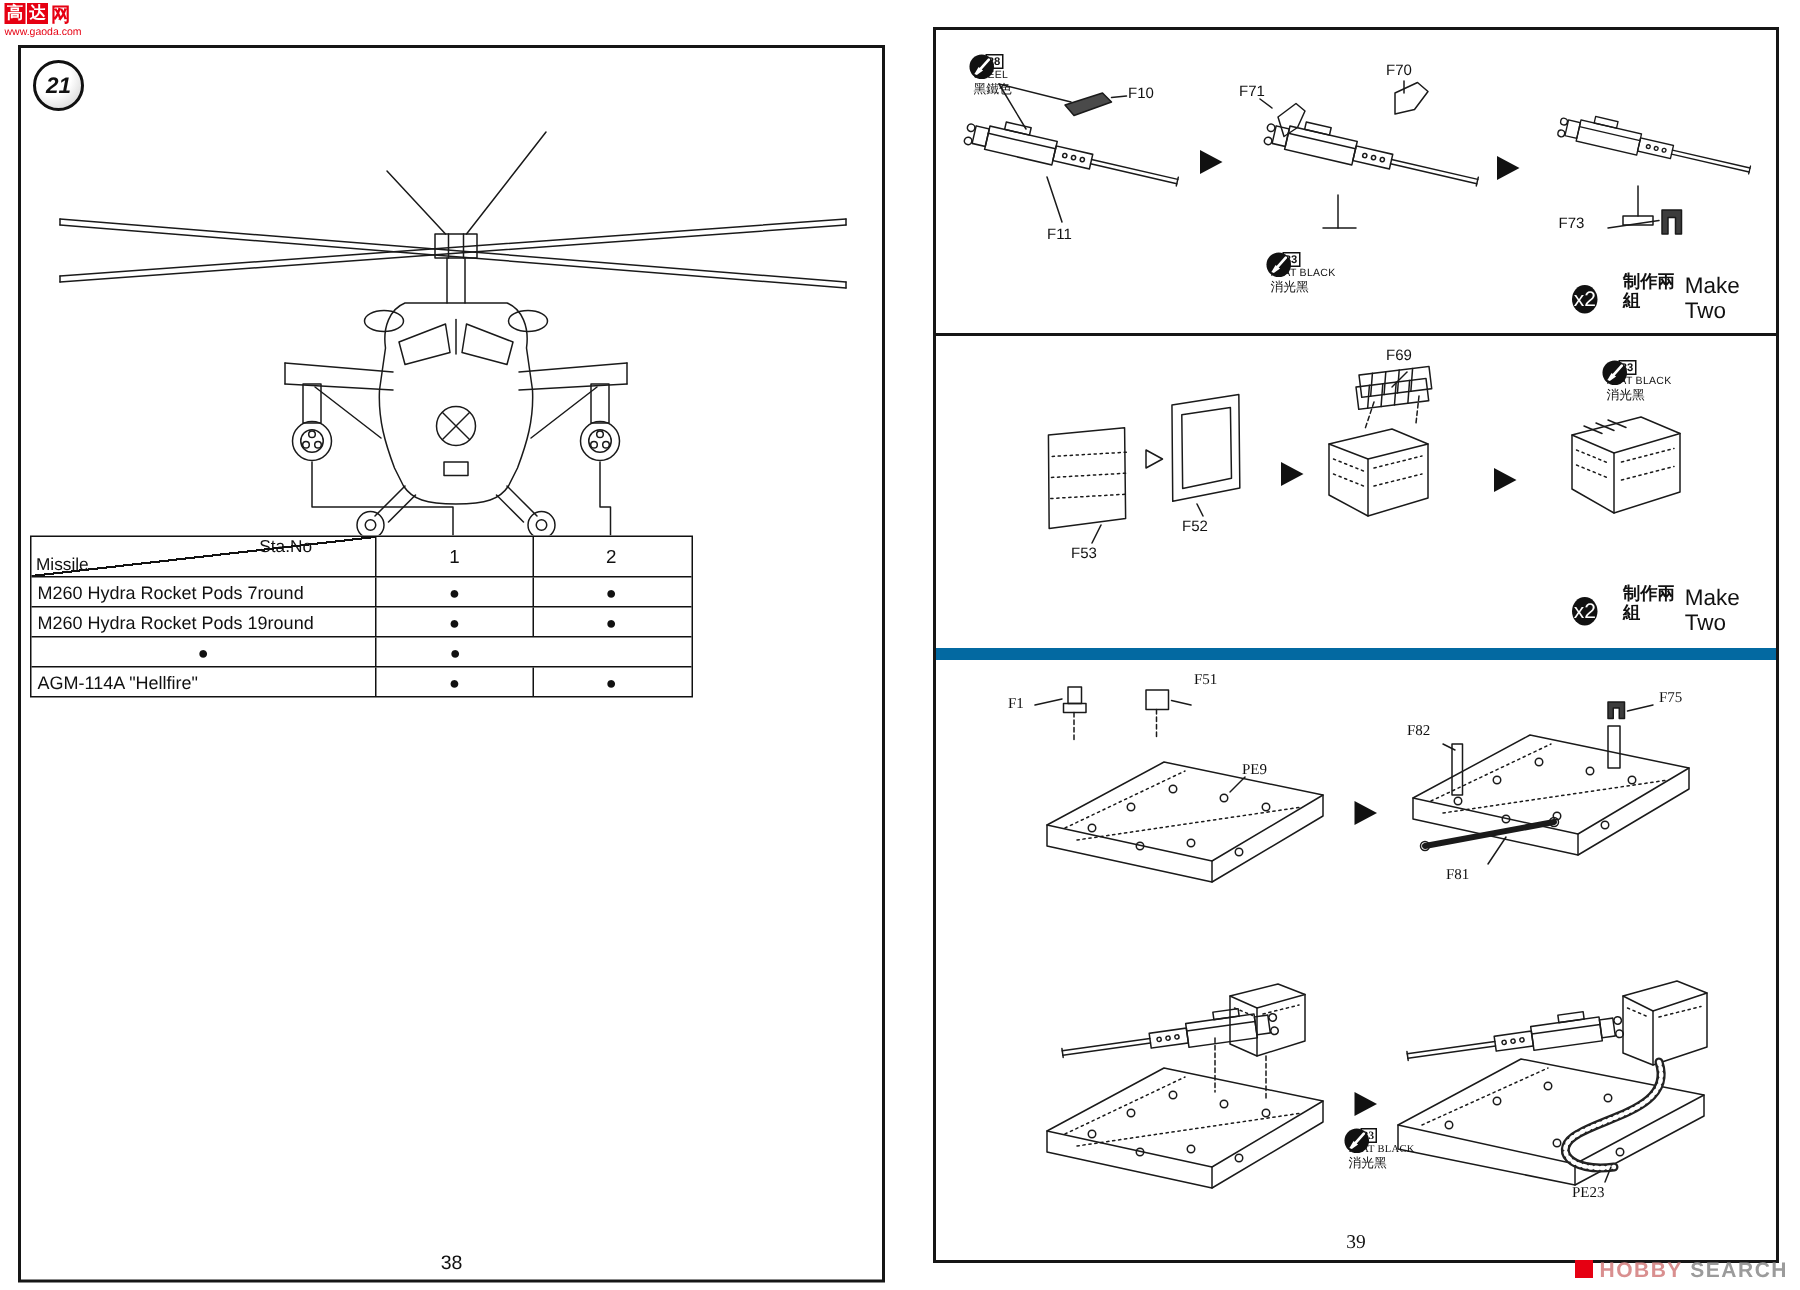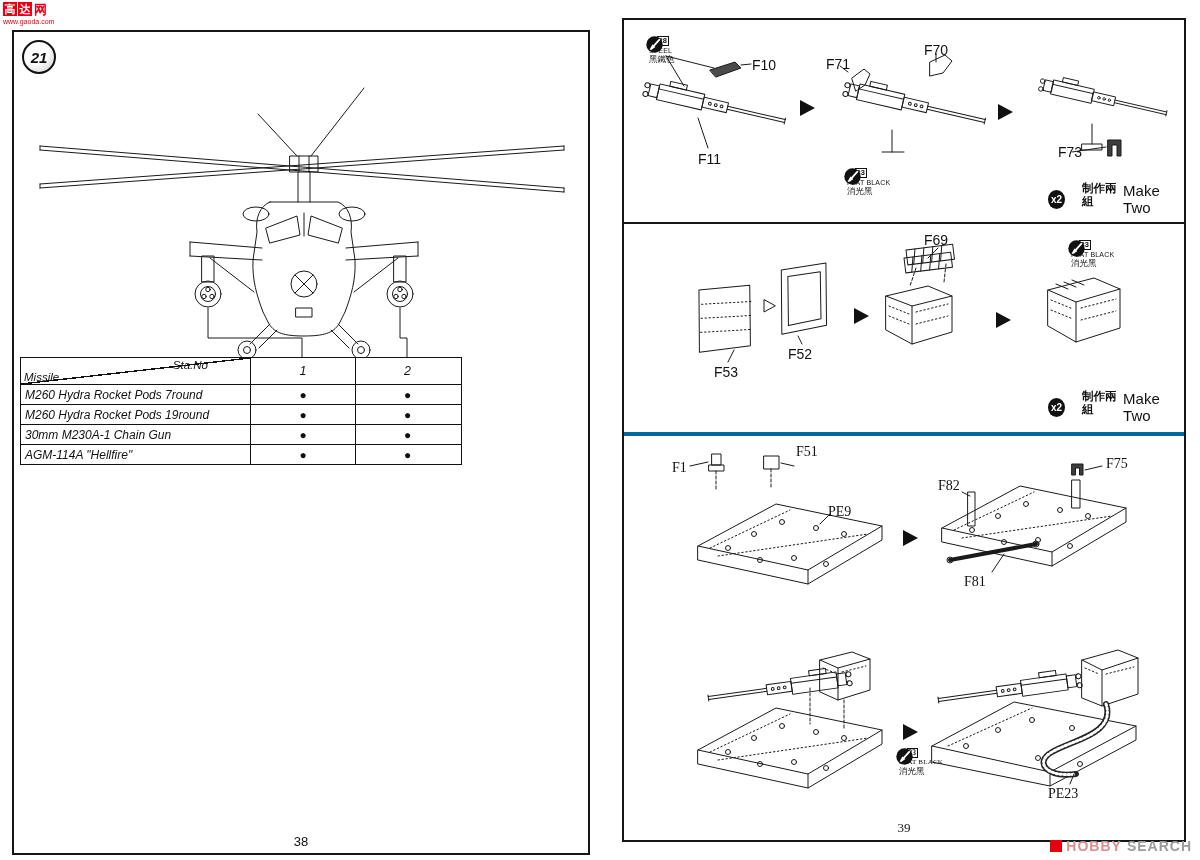--- a/index.html
+++ b/index.html
@@ -5,46 +5,46 @@
   html,body{margin:0;padding:0;}
   body{
     width:1200px;height:860px;position:relative;background:#ffffff;
     font-family:"Liberation Sans", sans-serif;color:#111;overflow:hidden;
   }
   .frame{position:absolute;border:2px solid #161616;background:#fff;}
   #left-frame{left:12px;top:30px;width:574px;height:821px;}
   #right-frame{left:622px;top:18px;width:560px;height:820px;display:flex;flex-direction:column;}
   .section{position:relative;}
   #s1{height:202px;border-bottom:2px solid #161616;}
-  #s2{height:208px;border-bottom:4px solid #0369a1;}
+  #s2{height:208px;border-bottom:8px solid #0369a1;}
   #s3{flex:1;font-family:Liberation Serif, serif;}
   .section svg, #heli-svg{position:absolute;left:0;top:0;}
-  .plabel{position:absolute;font-size:14px;white-space:nowrap;}
+  .plabel{position:absolute;font-size:10px;white-space:nowrap;}
   .pagenum{position:absolute;bottom:4px;left:0;right:0;text-align:center;font-size:13px;}
   .step-badge{
     position:absolute;left:8px;top:8px;width:30px;height:30px;border:2px solid #111;border-radius:50%;
     background:radial-gradient(circle at 35% 30%, #ffffff 45%, #c9c9c9);
     display:flex;align-items:center;justify-content:center;font-weight:bold;font-style:italic;font-size:15px;
   }
   
   .paint{position:absolute;display:flex;gap:3px;align-items:flex-start;}
   .paint-lines{display:flex;flex-direction:column;line-height:1.1;}
   .paint-code{font-weight:bold;font-size:9px;}
   .paint-code .box{display:inline-block;border:1px solid #111;font-size:7.5px;padding:0 1px;margin-left:1px;font-weight:bold;vertical-align:1px;}
   .paint-name{font-size:7px;letter-spacing:.2px;}
   .paint-cn{font-size:8.5px;}
   
   .make2{position:absolute;display:flex;align-items:center;gap:5px;}
-  .x2-badge{width:19px;height:19px;border-radius:50%;background:#111;color:#fff;display:flex;align-items:center;justify-content:center;font-size:10px;font-weight:bold;}
+  .x2-badge{width:19px;height:19px;border-radius:50%;background:#111;color:#fff;display:flex;align-items:center;justify-content:center;font-size:14px;font-weight:normal;}
   .make2-lines{display:flex;flex-direction:row;line-height:1.15;margin-left:12px;}
   .make2 .cn{font-size:11.5px;font-weight:bold;}
   .make2 .en{font-size:15px;}
   
   #weapons-table{position:absolute;left:6px;top:325px;width:440px;border:1.5px solid #111;font-size:12px;background:#fff;}
-  .trow{display:grid;grid-template-columns:230px 105px 103px;border-bottom:1px solid #111;height:19px;font-style:italic;}
+  .trow{display:grid;grid-template-columns:230px 105px 103px;border-bottom:1px solid #111;height:19px;}
   .trow:last-child{border-bottom:none;}
   .trow.thead{height:26px;}
   .tcell{border-right:1px solid #111;padding:1px 4px;display:flex;align-items:center;overflow:hidden;}
   .tcell:last-child{border-right:none;}
   .num{justify-content:center;font-size:12.5px;}
   .dotcell{justify-content:center;font-size:12px;line-height:1;padding:0;}
   .diag{position:relative;padding:0;
     background:linear-gradient(to bottom right,transparent calc(50% - .7px),#111 calc(50% - .7px),#111 calc(50% + .7px),transparent calc(50% + .7px));}
   .diag-top{position:absolute;top:1px;right:42px;font-size:11.5px;}
   .diag-bottom{position:absolute;bottom:1px;left:3px;font-size:11.5px;}
@@ -154,21 +154,20 @@
       <div class="tcell">M260 Hydra Rocket Pods 7round</div>
       <div class="tcell dotcell">●</div>
       <div class="tcell dotcell">●</div>
     </div>
     <div class="trow">
       <div class="tcell">M260 Hydra Rocket Pods 19round</div>
       <div class="tcell dotcell">●</div>
       <div class="tcell dotcell">●</div>
     </div>
     <div class="trow">
-      <div class="tcell">30mm M230A-1 Chain Gun</div>
       <div class="tcell dotcell">●</div>
       <div class="tcell dotcell">●</div>
     </div>
     <div class="trow">
       <div class="tcell">AGM-114A "Hellfire"</div>
       <div class="tcell dotcell">●</div>
       <div class="tcell dotcell">●</div>
     </div>
   </div>
 
@@ -230,21 +229,21 @@
       <span class="paint-lines">
         <span class="paint-code"><span>C</span><span class="box">28</span></span>
         <span class="paint-name">STEEL</span>
         <span class="paint-cn">黑鐵色</span>
       </span>
     </div>
     <div class="plabel" style="left:128px;top:37px">F10</div>
     <div class="plabel" style="left:74px;top:131px">F11</div>
     <div class="plabel" style="left:202px;top:36px">F71</div>
     <div class="plabel" style="left:300px;top:22px">F70</div>
-    <div class="plabel" style="left:434px;top:124px">F73</div>
+    <div class="plabel" style="left:415px;top:124px">F73</div>
     <div class="paint" style="left:220px;top:148px">
       <span>
         <svg width="17" height="17" viewBox="0 0 17 17">
             <circle cx="8.5" cy="8.5" r="8.2" fill="#111"></circle>
             <path d="M3.6,13.4 L6.4,8.6 L9.4,11 L5.2,14 Z" fill="#fff"></path>
             <line x1="8" y1="9.6" x2="13.2" y2="3.8" stroke="#fff" stroke-width="1.8"></line>
           </svg>
       </span>
       <span class="paint-lines">
         <span class="paint-code"><span>C</span><span class="box">33</span></span>

